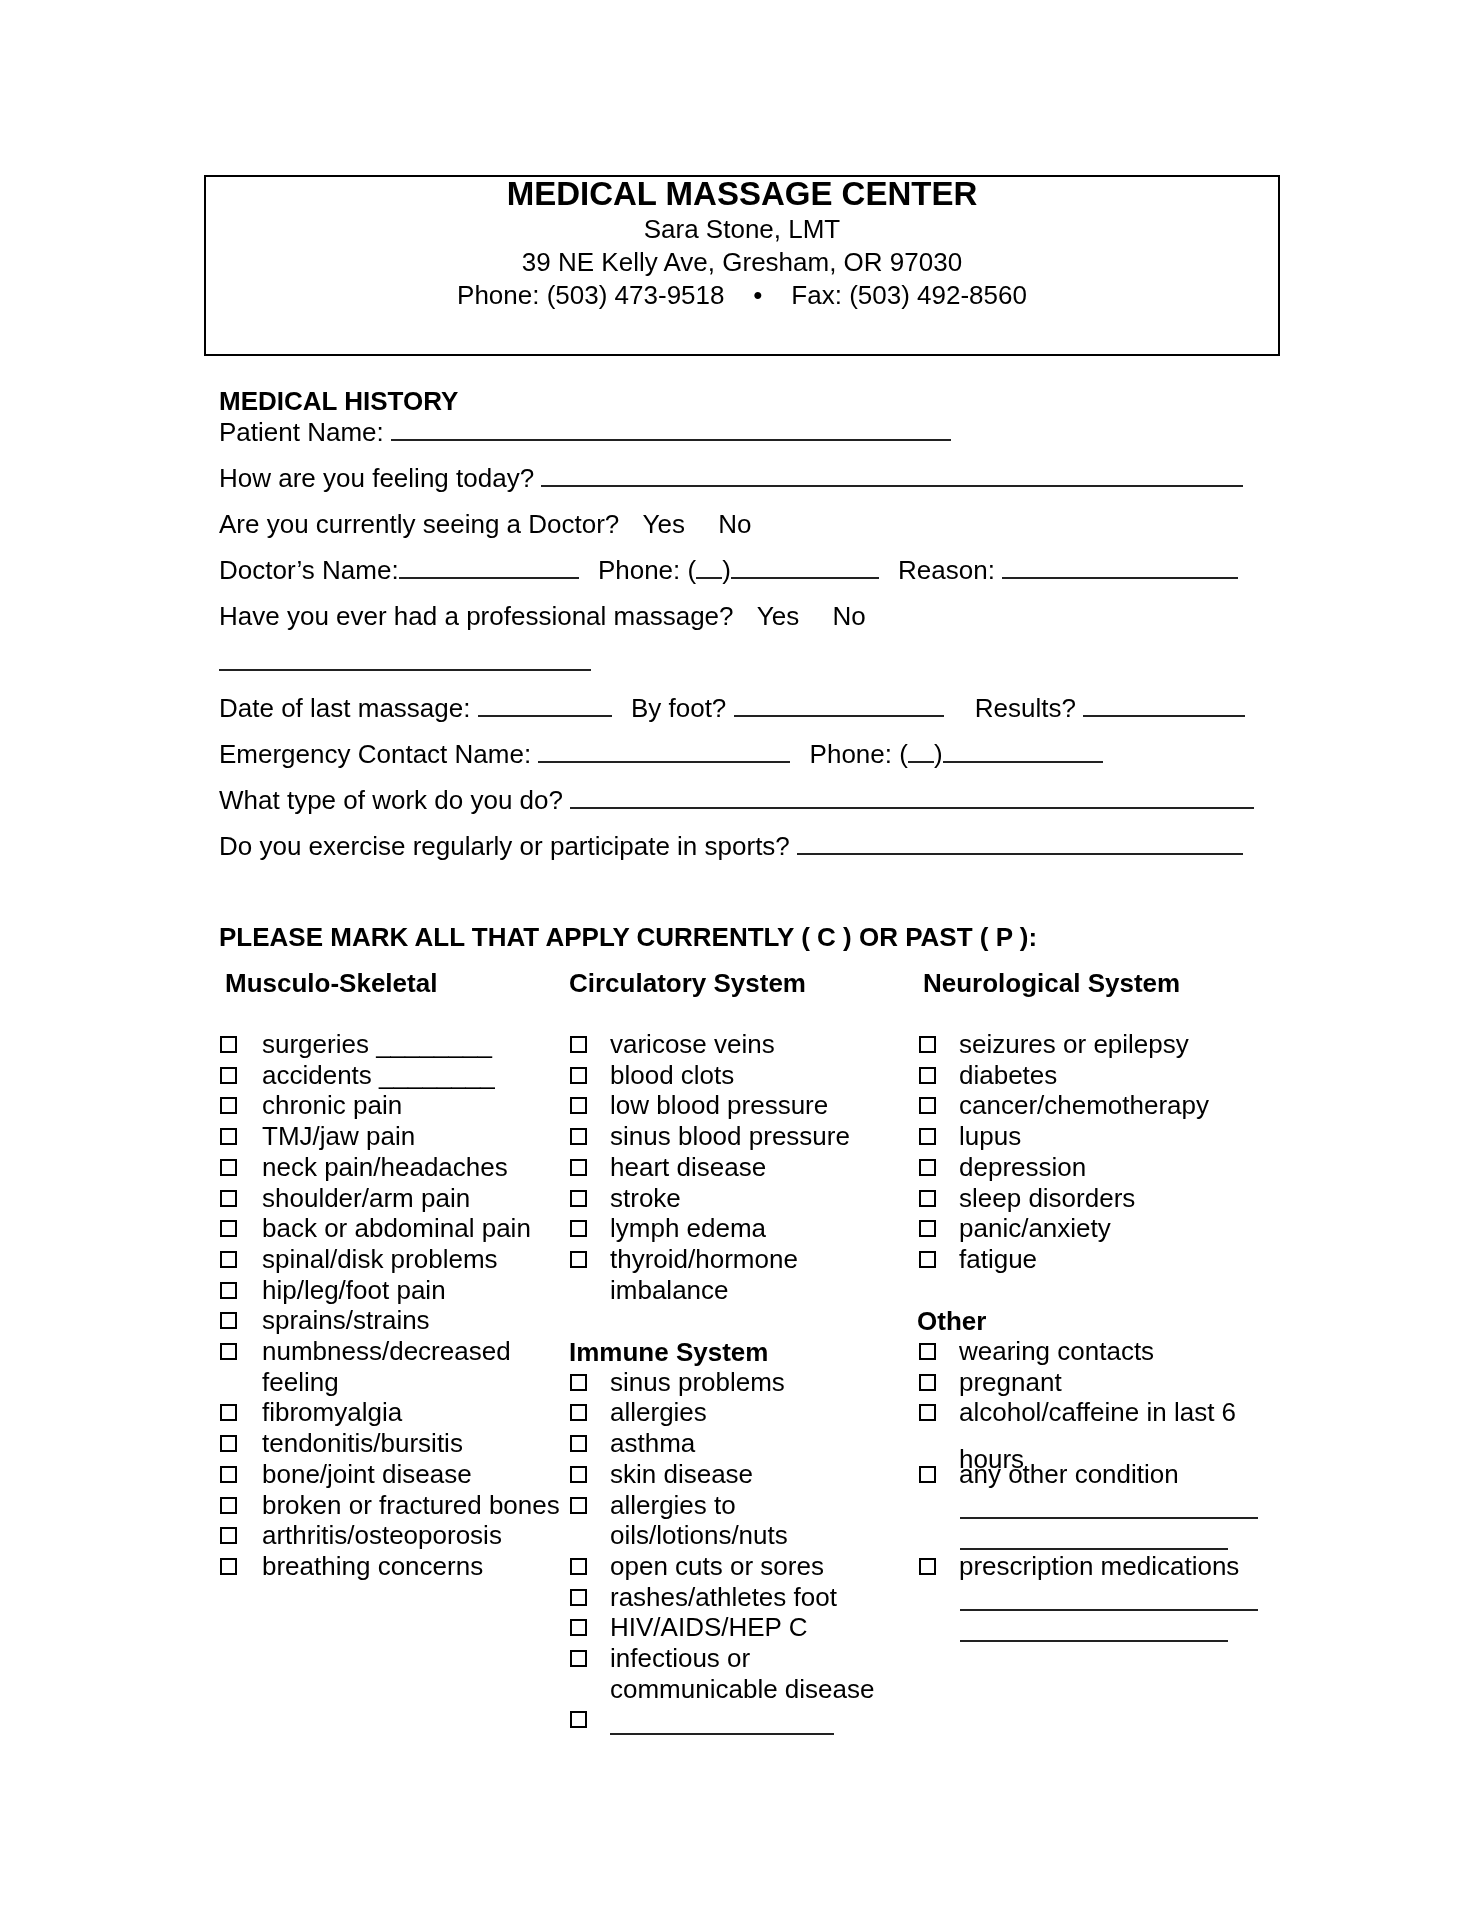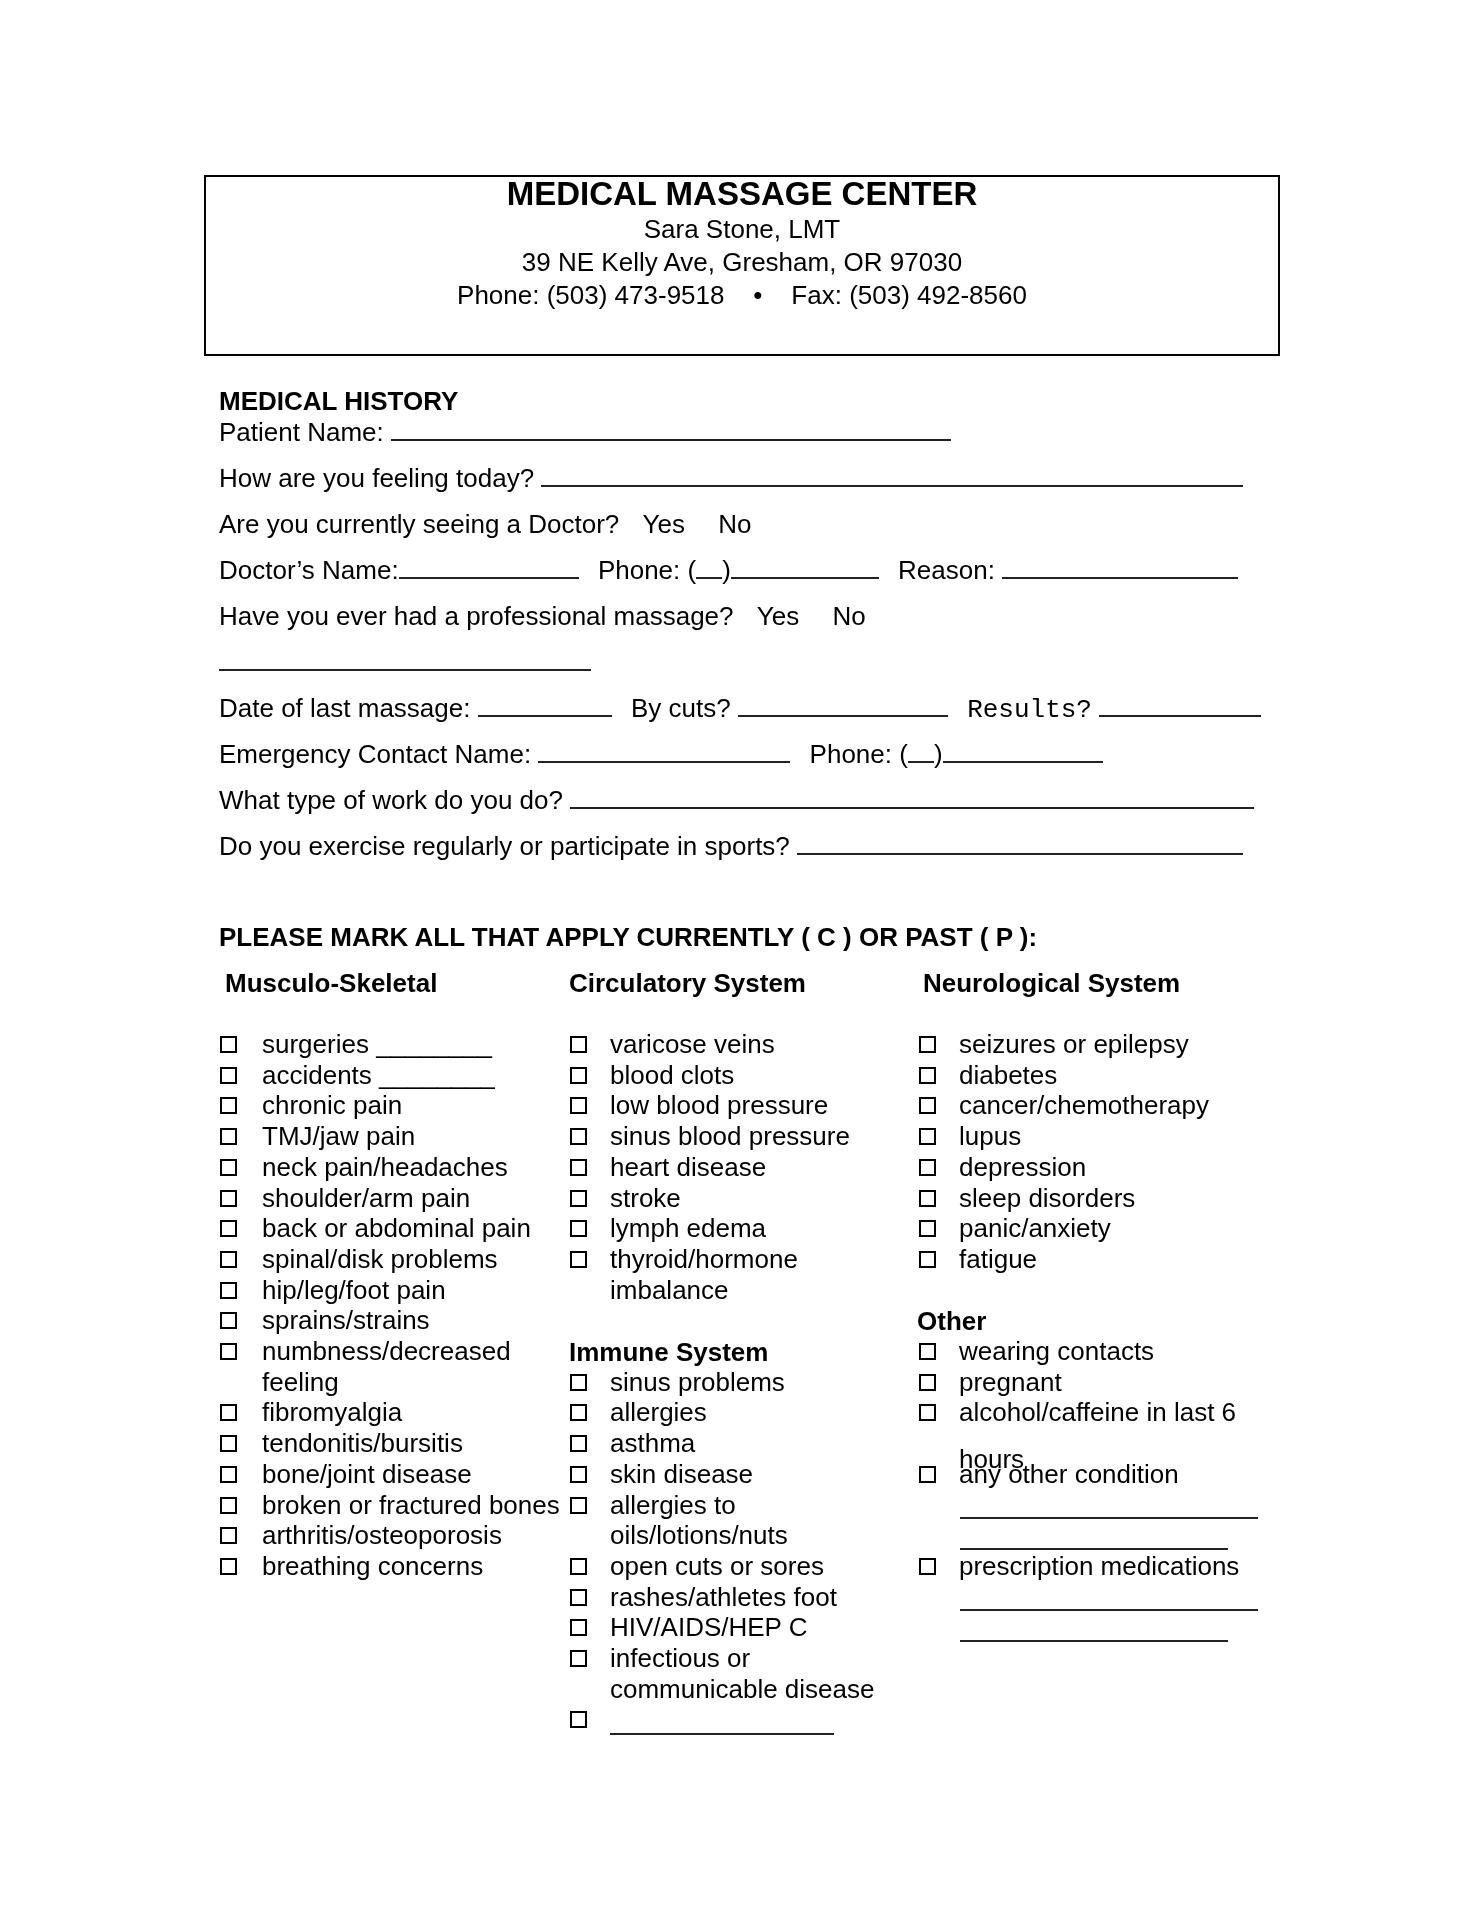--- a/index.html
+++ b/index.html
@@ -60,23 +60,23 @@
   <span style="margin-left:26px;">No</span>
 </div>
 
 <div class="abs row" style="left:219px; top:647px;">
   <span class="blank" style="width:372px;"></span>
 </div>
 
 <div class="abs row" style="left:219px; top:693px;">
   <span>Date of last massage:</span>
   <span class="blank" style="width:134px;"></span>
-  <span style="margin-left:12px;">By cuts?</span>
+  <span style="margin-left:12px;">By foot?</span>
   <span class="blank" style="width:210px;"></span>
-  <span style="margin-left:12px;font-family:Liberation Mono, monospace;">Results?</span>
+  <span style="margin-left:24px;">Results?</span>
   <span class="blank" style="width:162px;"></span>
 </div>
 
 <div class="abs row" style="left:219px; top:739px;">
   <span>Emergency Contact Name:</span>
   <span class="blank" style="width:252px;"></span>
   <span style="margin-left:12px;">Phone: (</span><span class="blank" style="width:26px;"></span><span>)</span><span class="blank" style="width:160px;"></span>
 </div>
 
 <div class="abs row" style="left:219px; top:785px;">

